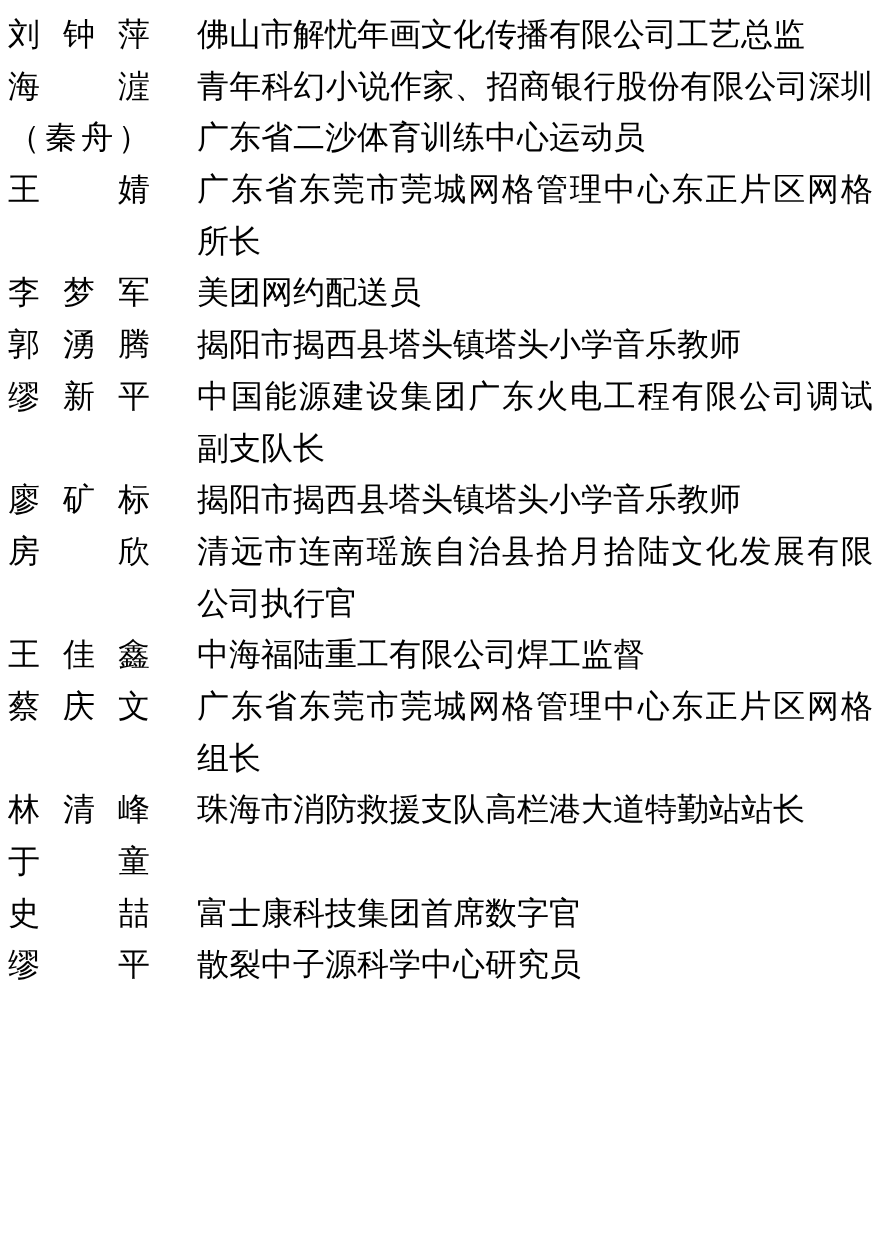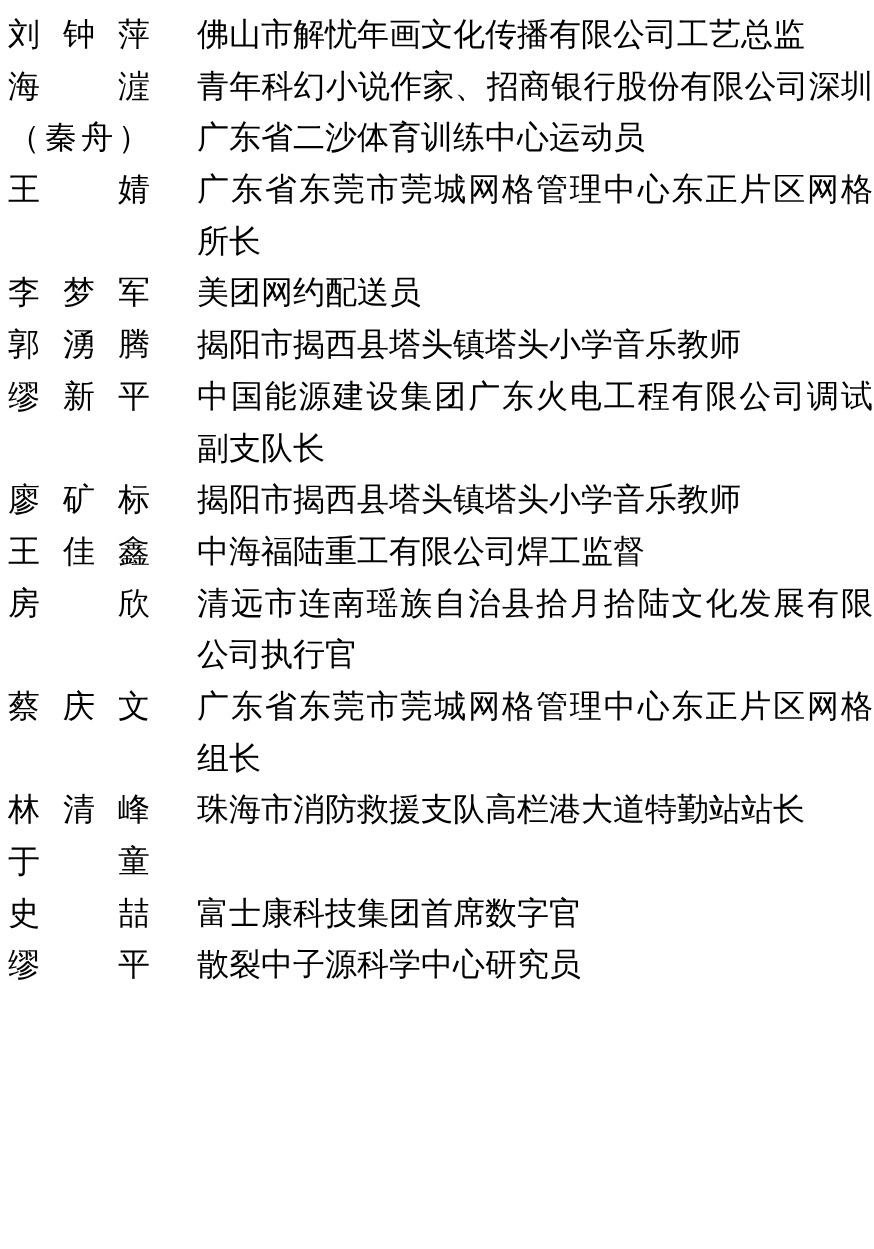--- a/index.html
+++ b/index.html
@@ -120,34 +120,34 @@
     <div class="name-col">
           <div class="line">廖矿标</div>
         </div>
     <div class="desc-col">
           <div class="line">揭阳市揭西县塔头镇塔头小学音乐教师</div>
         </div>
   </div>
 
   <div class="entry">
     <div class="name-col">
-          <div class="line">王佳鑫</div>
+          <div class="line">房欣</div>
         </div>
     <div class="desc-col">
-          <div class="line">中海福陆重工有限公司焊工监督</div>
+          <div class="line full">清远市连南瑶族自治县拾月拾陆文化发展有限</div>
+          <div class="line">公司执行官</div>
         </div>
   </div>
 
   <div class="entry">
     <div class="name-col">
-          <div class="line">房欣</div>
+          <div class="line">王佳鑫</div>
         </div>
     <div class="desc-col">
-          <div class="line full">清远市连南瑶族自治县拾月拾陆文化发展有限</div>
-          <div class="line">公司执行官</div>
+          <div class="line">中海福陆重工有限公司焊工监督</div>
         </div>
   </div>
 
   <div class="entry">
     <div class="name-col">
           <div class="line">蔡庆文</div>
         </div>
     <div class="desc-col">
           <div class="line full">广东省东莞市莞城网格管理中心东正片区网格</div>
           <div class="line">组长</div>

